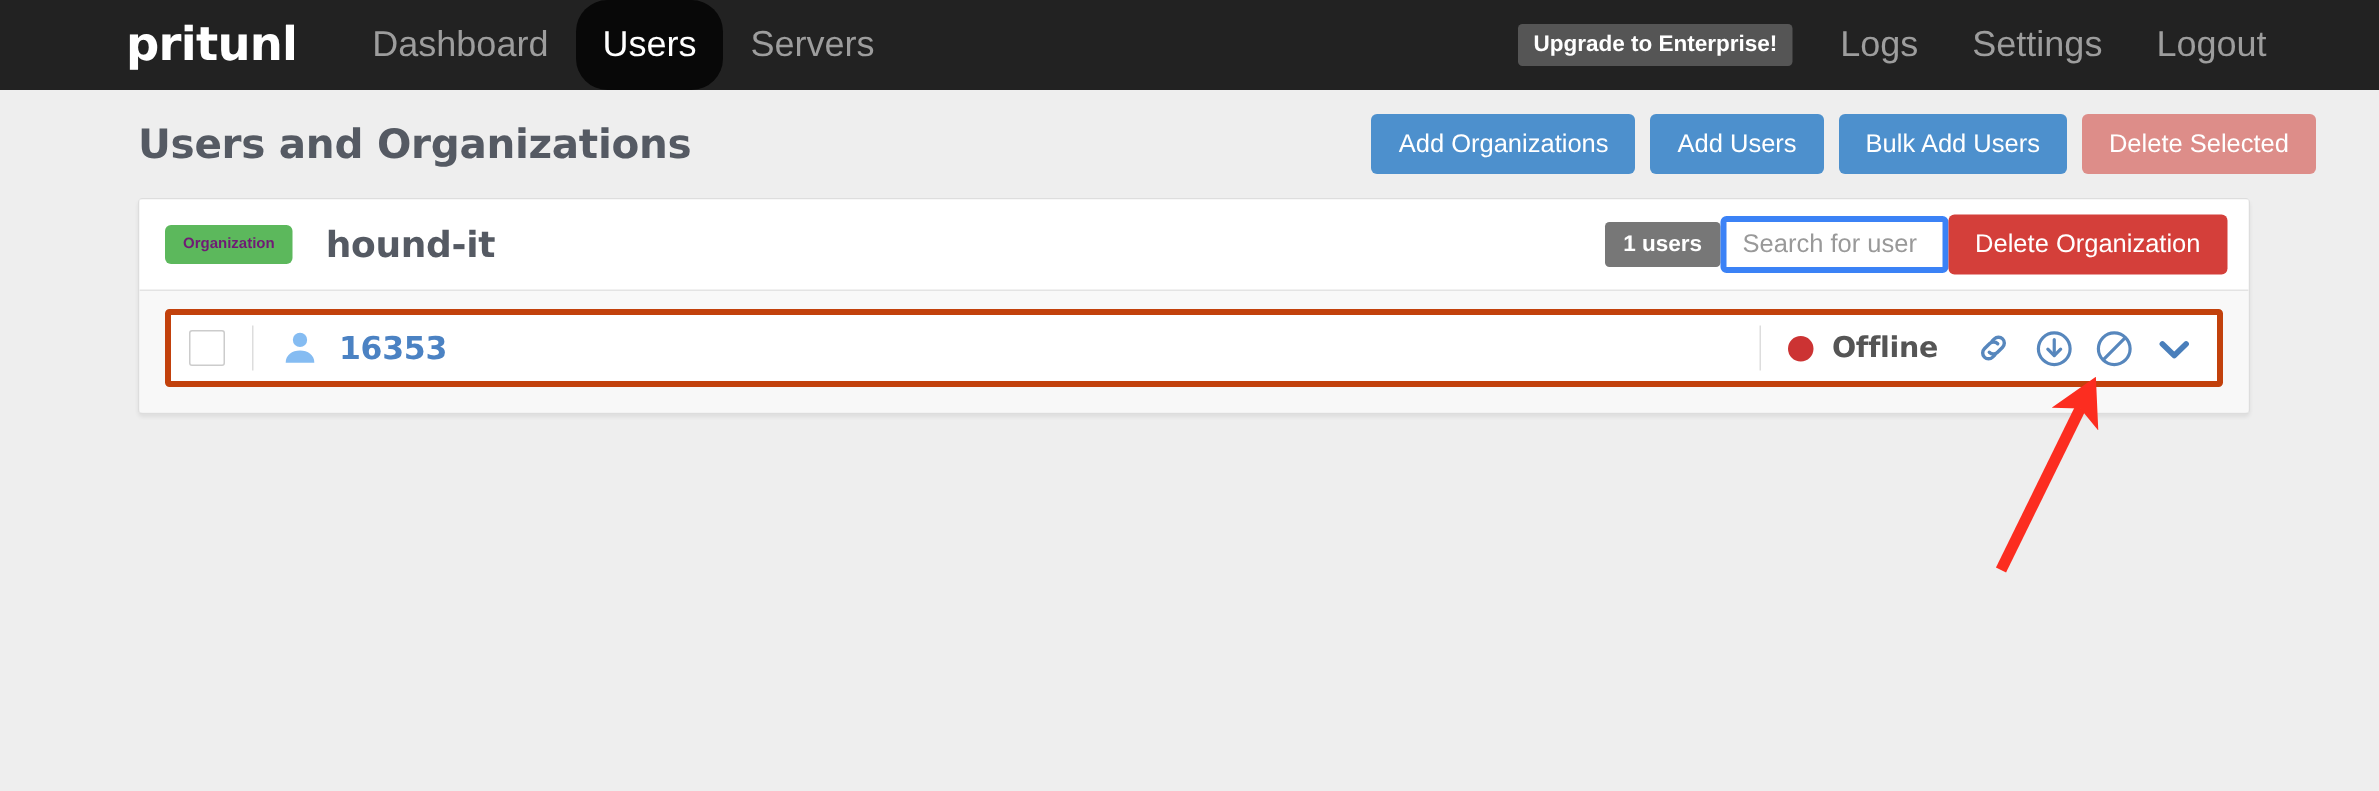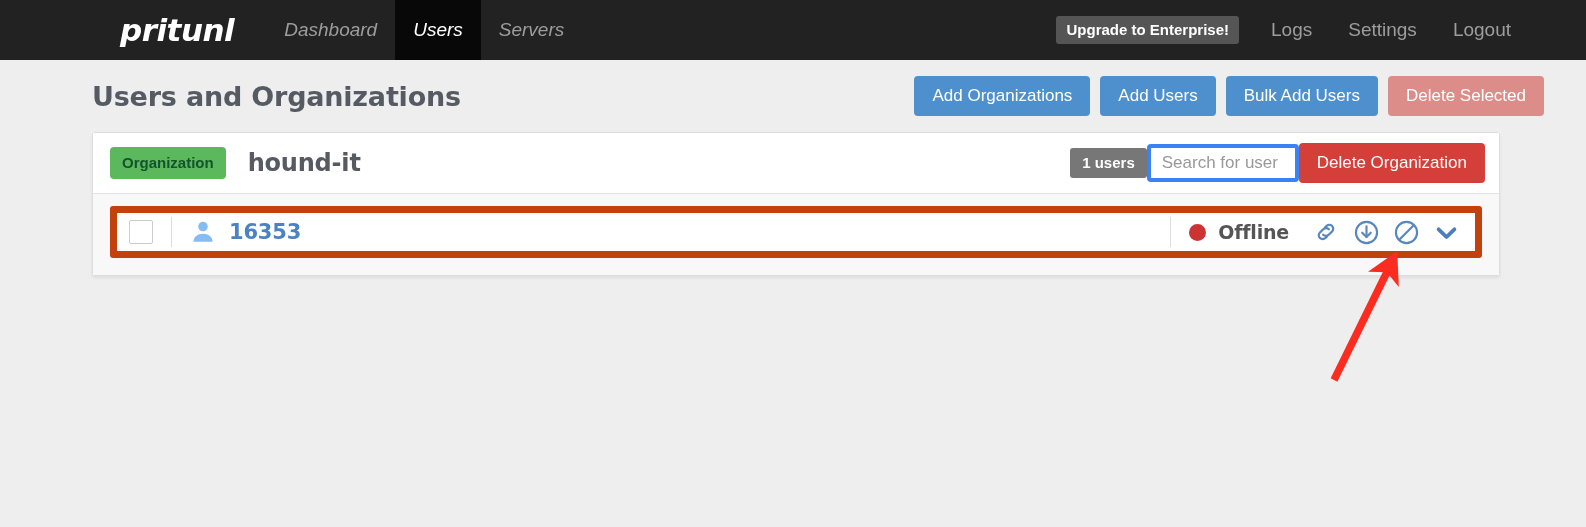--- a/index.html
+++ b/index.html
@@ -11,39 +11,39 @@
   }
 
   
   .navbar {
     position: relative;
     height: 60px;
     background: #222222;
     display: flex;
     align-items: stretch;
   }
-  .nav-left { display: flex; align-items: stretch; padding-left: 120px; font-style: italic; }
+  .nav-left { display: flex; align-items: stretch; padding-left: 84px; }
   .brand {
     display: flex; align-items: center;
     color: #ffffff;
     font-size: 31px;
     font-weight: bold;
     letter-spacing: -0.5px;
     padding-right: 32px;
     font-family: "DejaVu Sans", sans-serif;
   }
   .nav-link {
     display: flex; align-items: center;
     padding: 0 18px;
     color: #9d9d9d;
-    font-size: 19px;
+    font-size: 24px;
     text-decoration: none;
     white-space: nowrap;
   }
-  .nav-link.active { background: #080808; color: #ffffff; }
+  .nav-link.active { background: #080808; color: #ffffff; border-radius: 21px; }
   .nav-right {
     margin-left: auto;
     display: flex; align-items: stretch;
     padding-right: 57px;
   }
   .upgrade-wrap { display: flex; align-items: center; padding-right: 14px; }
   .upgrade-badge {
     background: #555555;
     color: #ffffff;
     font-size: 15px;
@@ -96,22 +96,22 @@
   .card-head {
     height: 61px;
     display: flex;
     align-items: center;
     padding: 0 14px 0 17px;
     background: #ffffff;
     border-bottom: 1px solid #e3e3e3;
   }
   .org-badge {
     background: #5cb85c;
-    color: #14532d;
-    font-size: 15px;
+    color: #701a75;
+    font-size: 10px;
     font-weight: bold;
     padding: 7px 12px 8px 12px;
     border-radius: 4px;
     white-space: nowrap;
   }
   .org-name {
     font-family: "DejaVu Sans", sans-serif;
     font-size: 24px;
     font-weight: bold;
     color: #555a63;
@@ -142,21 +142,21 @@
     color: #555555;
     font-family: "Liberation Sans", sans-serif;
     background: #ffffff;
     outline: none;
   }
   .search-input::placeholder { color: #999999; }
 
   .card-body { background: #f8f8f8; padding: 12px 17px 17px 17px; }
   .user-row {
     background: #ffffff;
-    border: 7px solid #c2410c;
+    border: 4px solid #c2410c;
     border-radius: 3px;
     height: 52px;
     display: flex;
     align-items: center;
     padding: 0 12px 0 12px;
   }
   .user-check {
     width: 24px; height: 24px;
     border: 1px solid #cccccc;
     border-radius: 2px;

